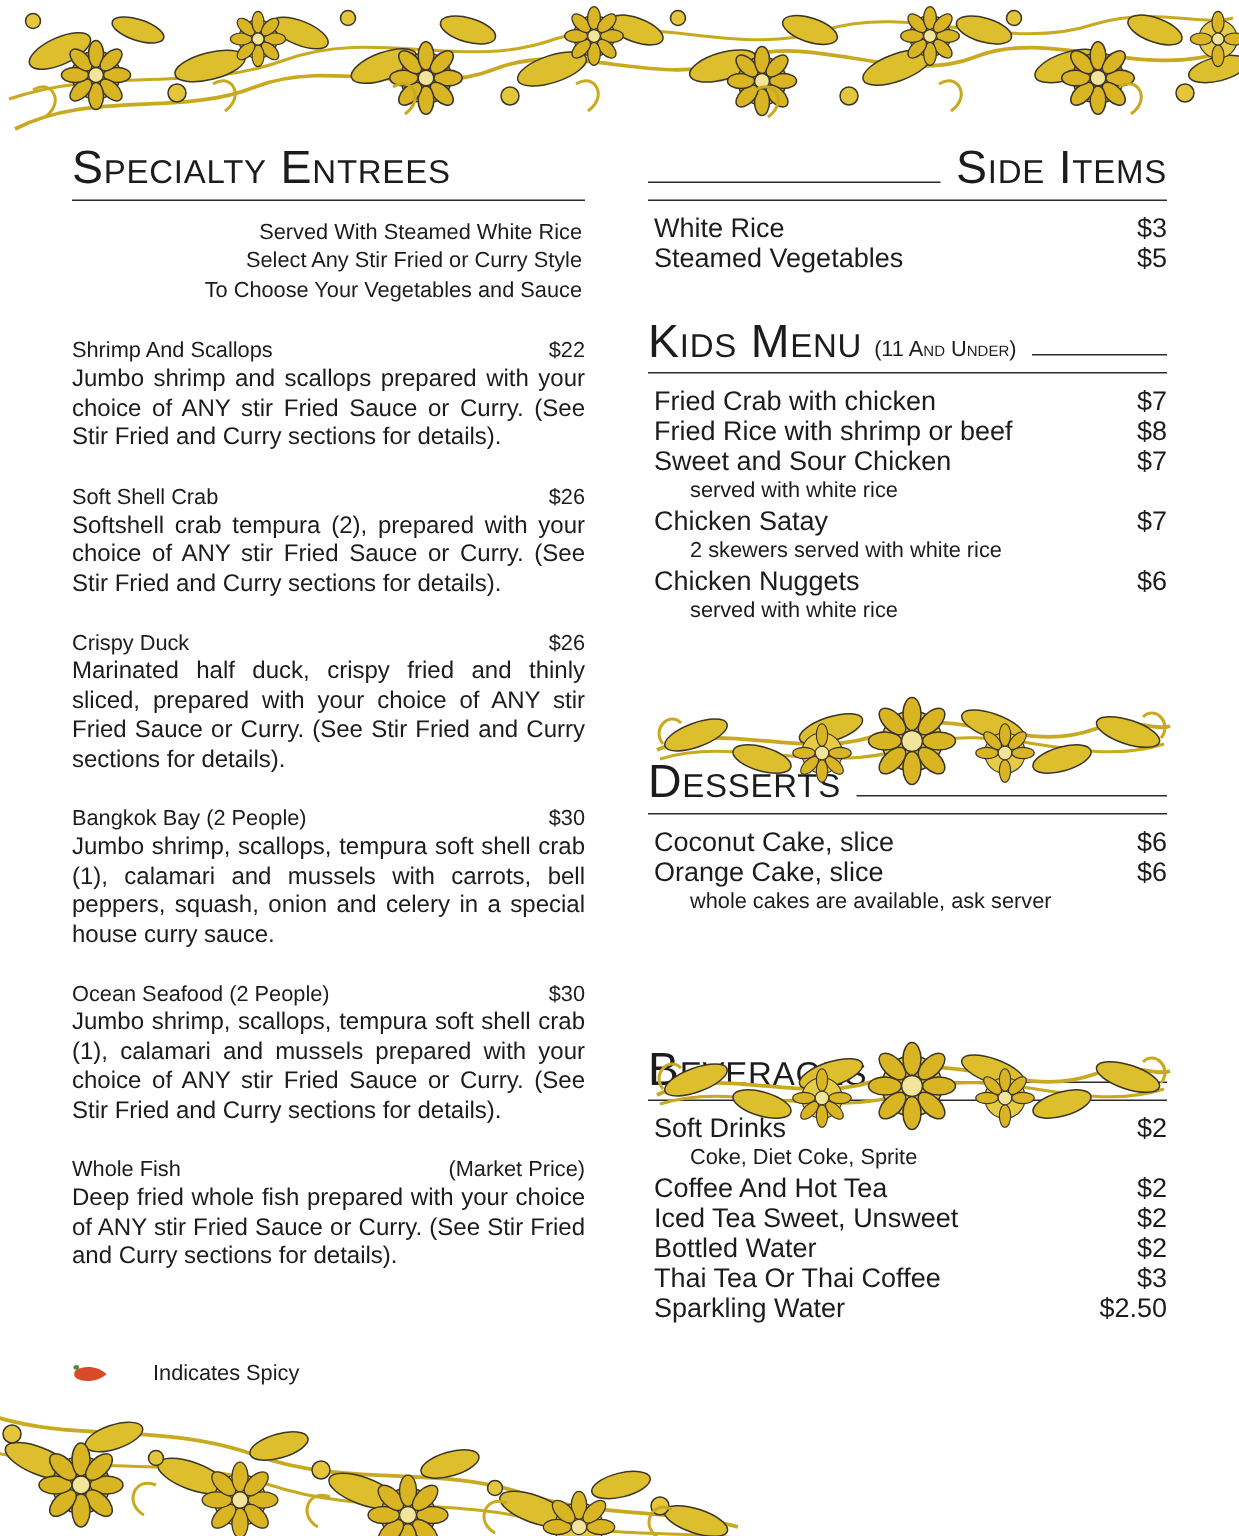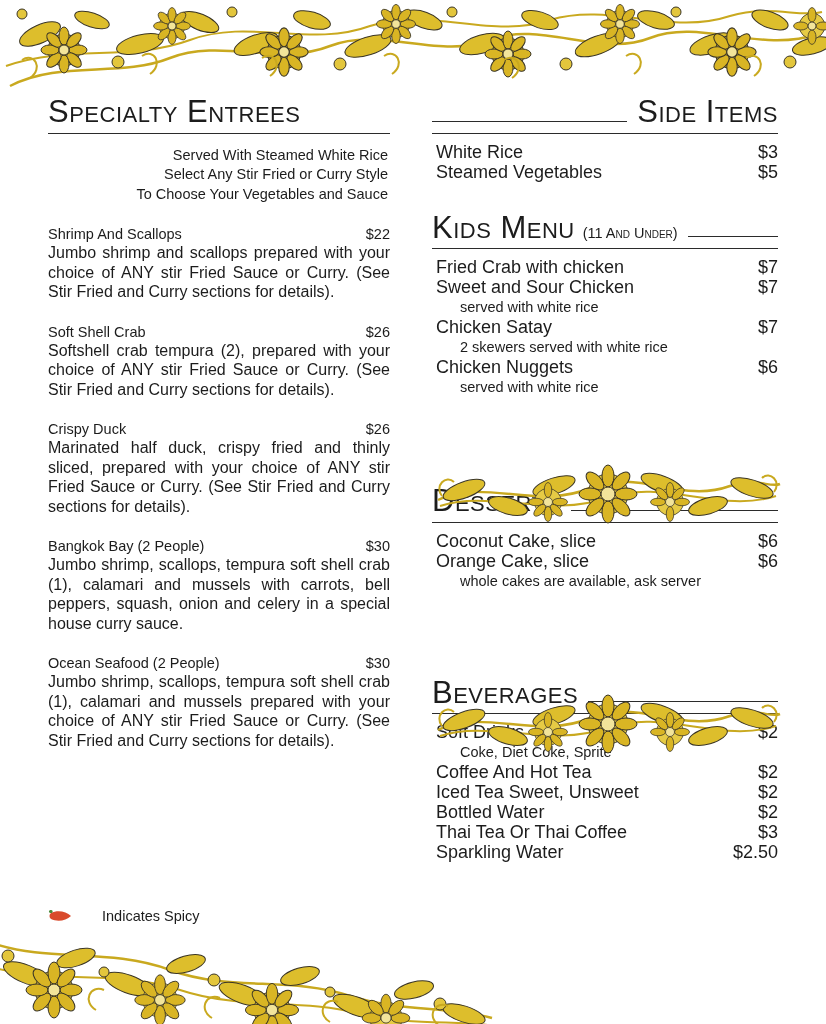--- a/index.html
+++ b/index.html
@@ -380,20 +380,27 @@
     </div>
 
     <div class="entree">
       <div class="entree-row">
         <span class="entree-name">Ocean Seafood (2 People)</span>
         <span class="entree-price">$30</span>
       </div>
       <div class="entree-desc">Jumbo shrimp, scallops, tempura soft shell crab (1), calamari and mussels prepared with your choice of ANY stir Fried Sauce or Curry. (See Stir Fried and Curry sections for details).</div>
     </div>
 
+    <div class="entree">
+      <div class="entree-row">
+        <span class="entree-name">Whole Fish</span>
+        <span class="entree-price">(Market Price)</span>
+      </div>
+      <div class="entree-desc">Deep fried whole fish prepared with your choice of ANY stir Fried Sauce or Curry. (See Stir Fried and Curry sections for details).</div>
+    </div>
 
   </div>
 
   <div class="spicy-note">
     <span class="chili">
       <svg width="26" height="14" viewBox="0 0 26 14" xmlns="http://www.w3.org/2000/svg">
         <path d="M3,4 C9,1 18,2 23,7 C18,12 9,13 3,10 C1,8.5 1,5.5 3,4 Z" fill="#d94a2b"></path>
         <path d="M2,4 C0,3 1,1 3,1 C5,1 5,3 4,4" fill="#4b8a3a"></path>
       </svg>
     </span>
@@ -425,20 +432,26 @@
         <div class="sc-title">Kids Menu</div>
         <div class="sub-note">(11 And Under)</div>
         <div class="rule right"></div>
       </div>
       <div class="underline-full"></div>
       <div class="plist">
         <div>
           <div class="plist-row">
             <span class="nm">Fried Crab with chicken</span>
             <span class="pr">$7</span>
+          </div>
+        </div>
+        <div>
+          <div class="plist-row">
+            <span class="nm">Fried Rice with shrimp or beef</span>
+            <span class="pr">$8</span>
           </div>
         </div>
         <div>
           <div class="plist-row">
             <span class="nm">Sweet and Sour Chicken</span>
             <span class="pr">$7</span>
           </div>
           <div class="plist-sub">served with white rice</div>
         </div>
         <div>

